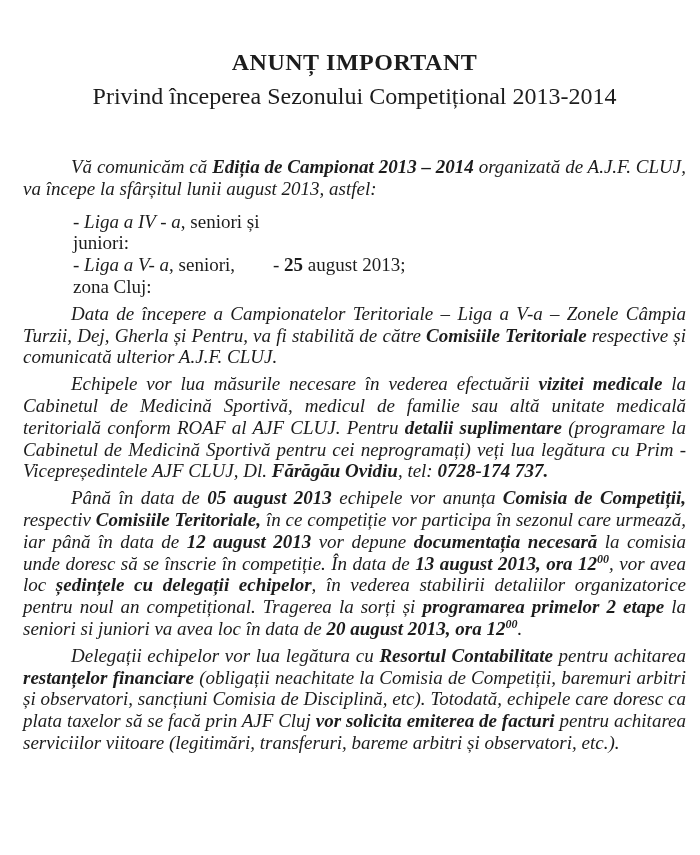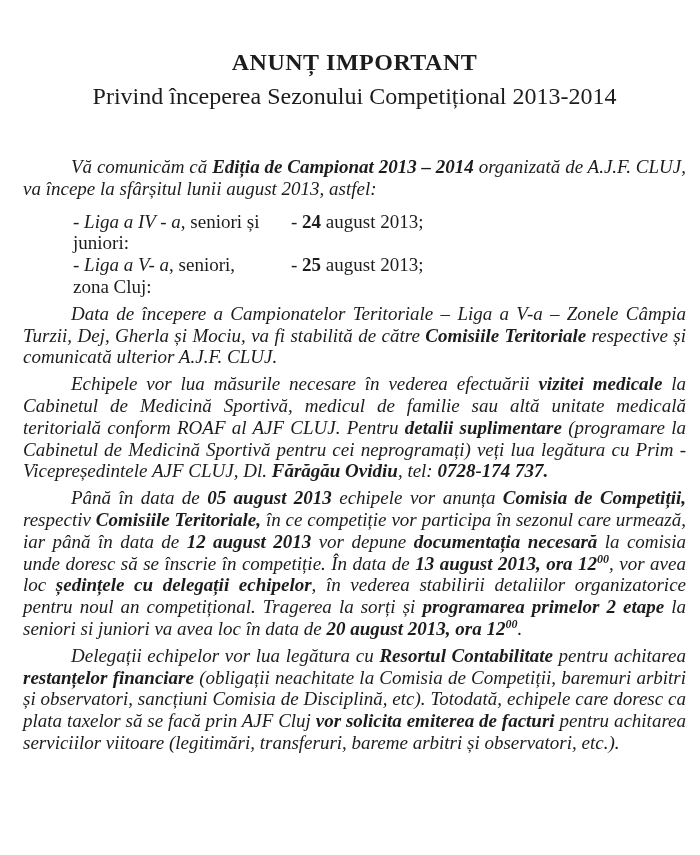--- a/index.html
+++ b/index.html
@@ -45,21 +45,20 @@
     margin: 0 0 5px 0;
     text-indent: 48px;
     font-style: italic;
   }
   .schedule {
     margin: 11px 0 5px 50px;
   }
   .srow {
     display: flex;
     text-align: left;
-    gap: 18px;
   }
   .slabel {
     flex: none;
     width: 200px;
   }
   .svalue {
     flex: none;
   }
   .bold   { font-weight: bold; }
   .italic { font-style: italic; }
@@ -74,28 +73,27 @@
 
 <div class="page">
   <h1 class="title">ANUNȚ IMPORTANT</h1>
   <h2 class="subtitle">Privind începerea Sezonului Competițional 2013-2014</h2>
 
   <div class="doc-body" id="doc-body">
       <p class="para"><span>Vă comunicăm că </span><span class="bold">Ediția de Campionat 2013 – 2014</span><span> organizată de A.J.F. CLUJ, va începe la sfârșitul lunii august 2013, astfel:</span></p>
       <div class="schedule">
         <div class="srow">
           <div class="slabel"><span>- </span><span class="italic">Liga a IV - a</span><span>, seniori și juniori:</span></div>
-          <div class="svalue"><span>- </span><span class="bold">24</span><span> august 2013;</span></div>
         </div>
         <div class="srow">
           <div class="slabel"><span>- </span><span class="italic">Liga a V- a</span><span>, seniori, zona Cluj:</span></div>
           <div class="svalue"><span>- </span><span class="bold">25</span><span> august 2013;</span></div>
         </div>
         <div class="srow">
         </div>
       </div>
-      <p class="para"><span>Data de începere a Campionatelor Teritoriale – Liga a V-a – Zonele Câmpia Turzii, Dej, Gherla și Mociu, va fi stabilită de către </span><span class="bold">Comisiile Teritoriale</span><span> respective și comunicată ulterior A.J.F. CLUJ.</span></p>
+      <p class="para"><span>Data de începere a Campionatelor Teritoriale – Liga a V-a – Zonele Câmpia Turzii, Dej, Gherla și Pentru, va fi stabilită de către </span><span class="bold">Comisiile Teritoriale</span><span> respective și comunicată ulterior A.J.F. CLUJ.</span></p>
       <p class="para"><span>Echipele vor lua măsurile necesare în vederea efectuării </span><span class="bold">vizitei medicale</span><span> la Cabinetul de Medicină Sportivă, medicul de familie sau altă unitate medicală teritorială conform ROAF al AJF CLUJ. Pentru </span><span class="bold">detalii suplimentare</span><span> (programare la Cabinetul de Medicină Sportivă pentru cei neprogramați) veți lua legătura cu Prim - Vicepreședintele AJF CLUJ, Dl. </span><span class="bold">Fărăgău Ovidiu</span><span>, tel: </span><span class="bold">0728-174 737.</span></p>
       <p class="para"><span>Până în data de </span><span class="bold">05 august 2013</span><span> echipele vor anunța </span><span class="bold">Comisia de Competiții,</span><span> respectiv </span><span class="bold">Comisiile Teritoriale,</span><span> în ce competiție vor participa în sezonul care urmează, iar până în data de </span><span class="bold">12 august 2013</span><span> vor depune </span><span class="bold">documentația necesară</span><span> la comisia unde doresc să se înscrie în competiție. În data de </span><span class="bold">13 august 2013, ora 12</span><sup class="bold">00</sup><span>, vor avea loc </span><span class="bold">ședințele cu delegații echipelor</span><span>, în vederea stabilirii detaliilor organizatorice pentru noul an competițional. Tragerea la sorți și </span><span class="bold">programarea primelor 2 etape</span><span> la seniori si juniori va avea loc în data de </span><span class="bold">20 august 2013, ora 12</span><sup class="bold">00</sup><span>.</span></p>
       <p class="para"><span>Delegații echipelor vor lua legătura cu </span><span class="bold">Resortul Contabilitate</span><span> pentru achitarea </span><span class="bold">restanțelor financiare</span><span> (obligații neachitate la Comisia de Competiții, baremuri arbitri și observatori, sancțiuni Comisia de Disciplină, etc). Totodată, echipele care doresc ca plata taxelor să se facă prin AJF Cluj </span><span class="bold">vor solicita emiterea de facturi</span><span> pentru achitarea serviciilor viitoare (legitimări, transferuri, bareme arbitri și observatori, etc.).</span></p>
     </div>
 
 </div>
 
 </body></html>

